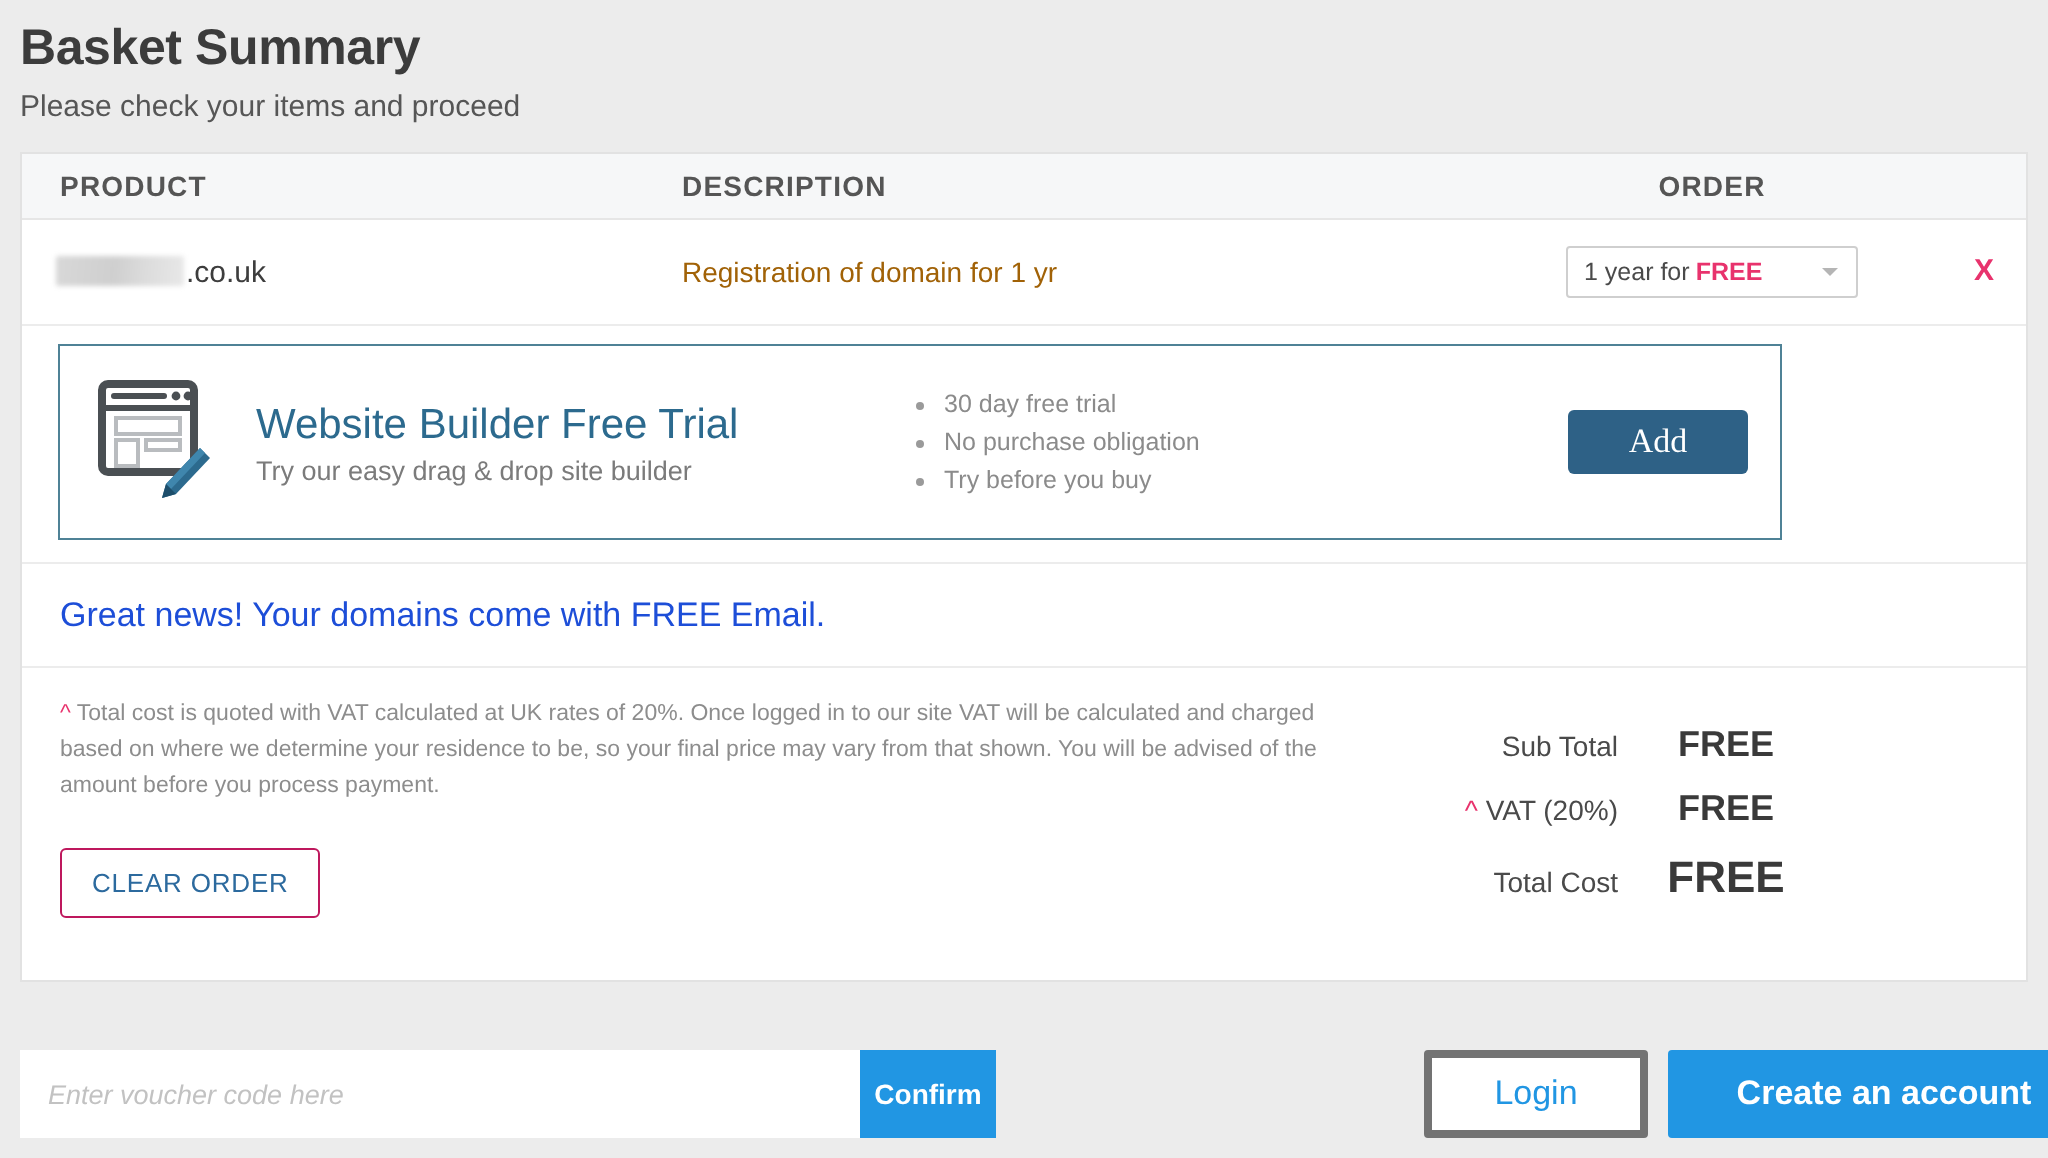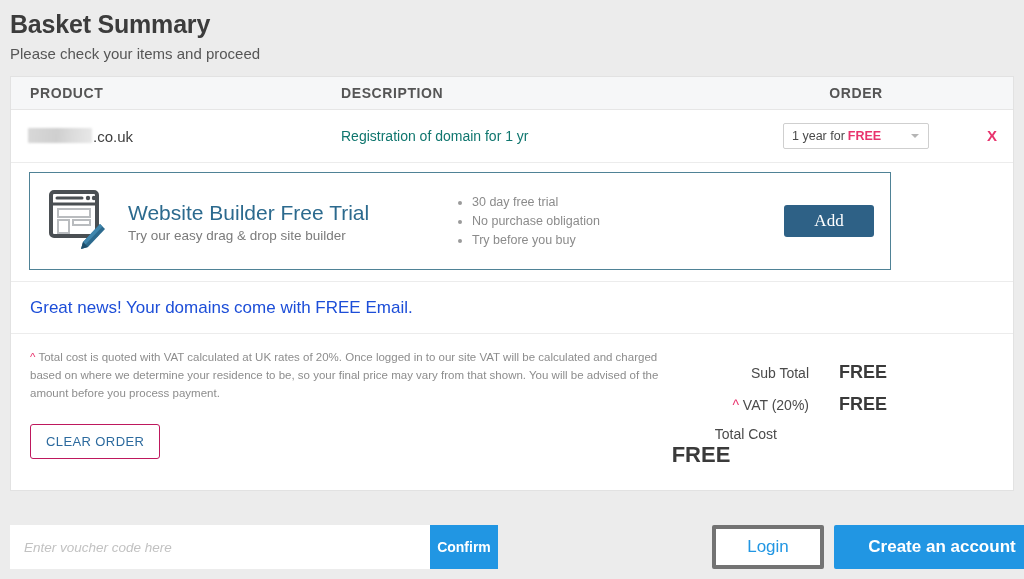--- a/index.html
+++ b/index.html
@@ -85,21 +85,21 @@
     width: 64px;
     height: 15px;
     background: linear-gradient(95deg,#d8d8d8 0%,#cfcfcf 45%,#dcdcdc 70%,#e8e8e8 100%);
     filter: blur(1.2px);
     border-radius: 1px;
     margin-right: 1px;
   }
   .desc-cell {
     width: 400px;
     font-size: 14px;
-    color: #0f766e;
+    color: #a16207;
     box-sizing: border-box;
   }
   .price-cell {
     width: 230px;
     display: flex;
     justify-content: center;
     box-sizing: border-box;
   }
   .term-select {
     width: 146px;
@@ -235,21 +235,21 @@
   }
   .total-label .caretmark { color: #e8336d; }
   .total-value {
     width: 108px;
     text-align: center;
     font-size: 18px;
     font-weight: bold;
     color: #3a3a3a;
   }
   .total-row.grand .total-value { font-size: 22px; }
-  .total-row.grand { margin-bottom: 0; flex-direction: column; }
+  .total-row.grand { margin-bottom: 0; }
 
   
   .bottom-bar {
     position: absolute;
     left: 0;
     top: 523px;
     width: 1024px;
     height: 56px;
     padding-left: 36px;
   }

